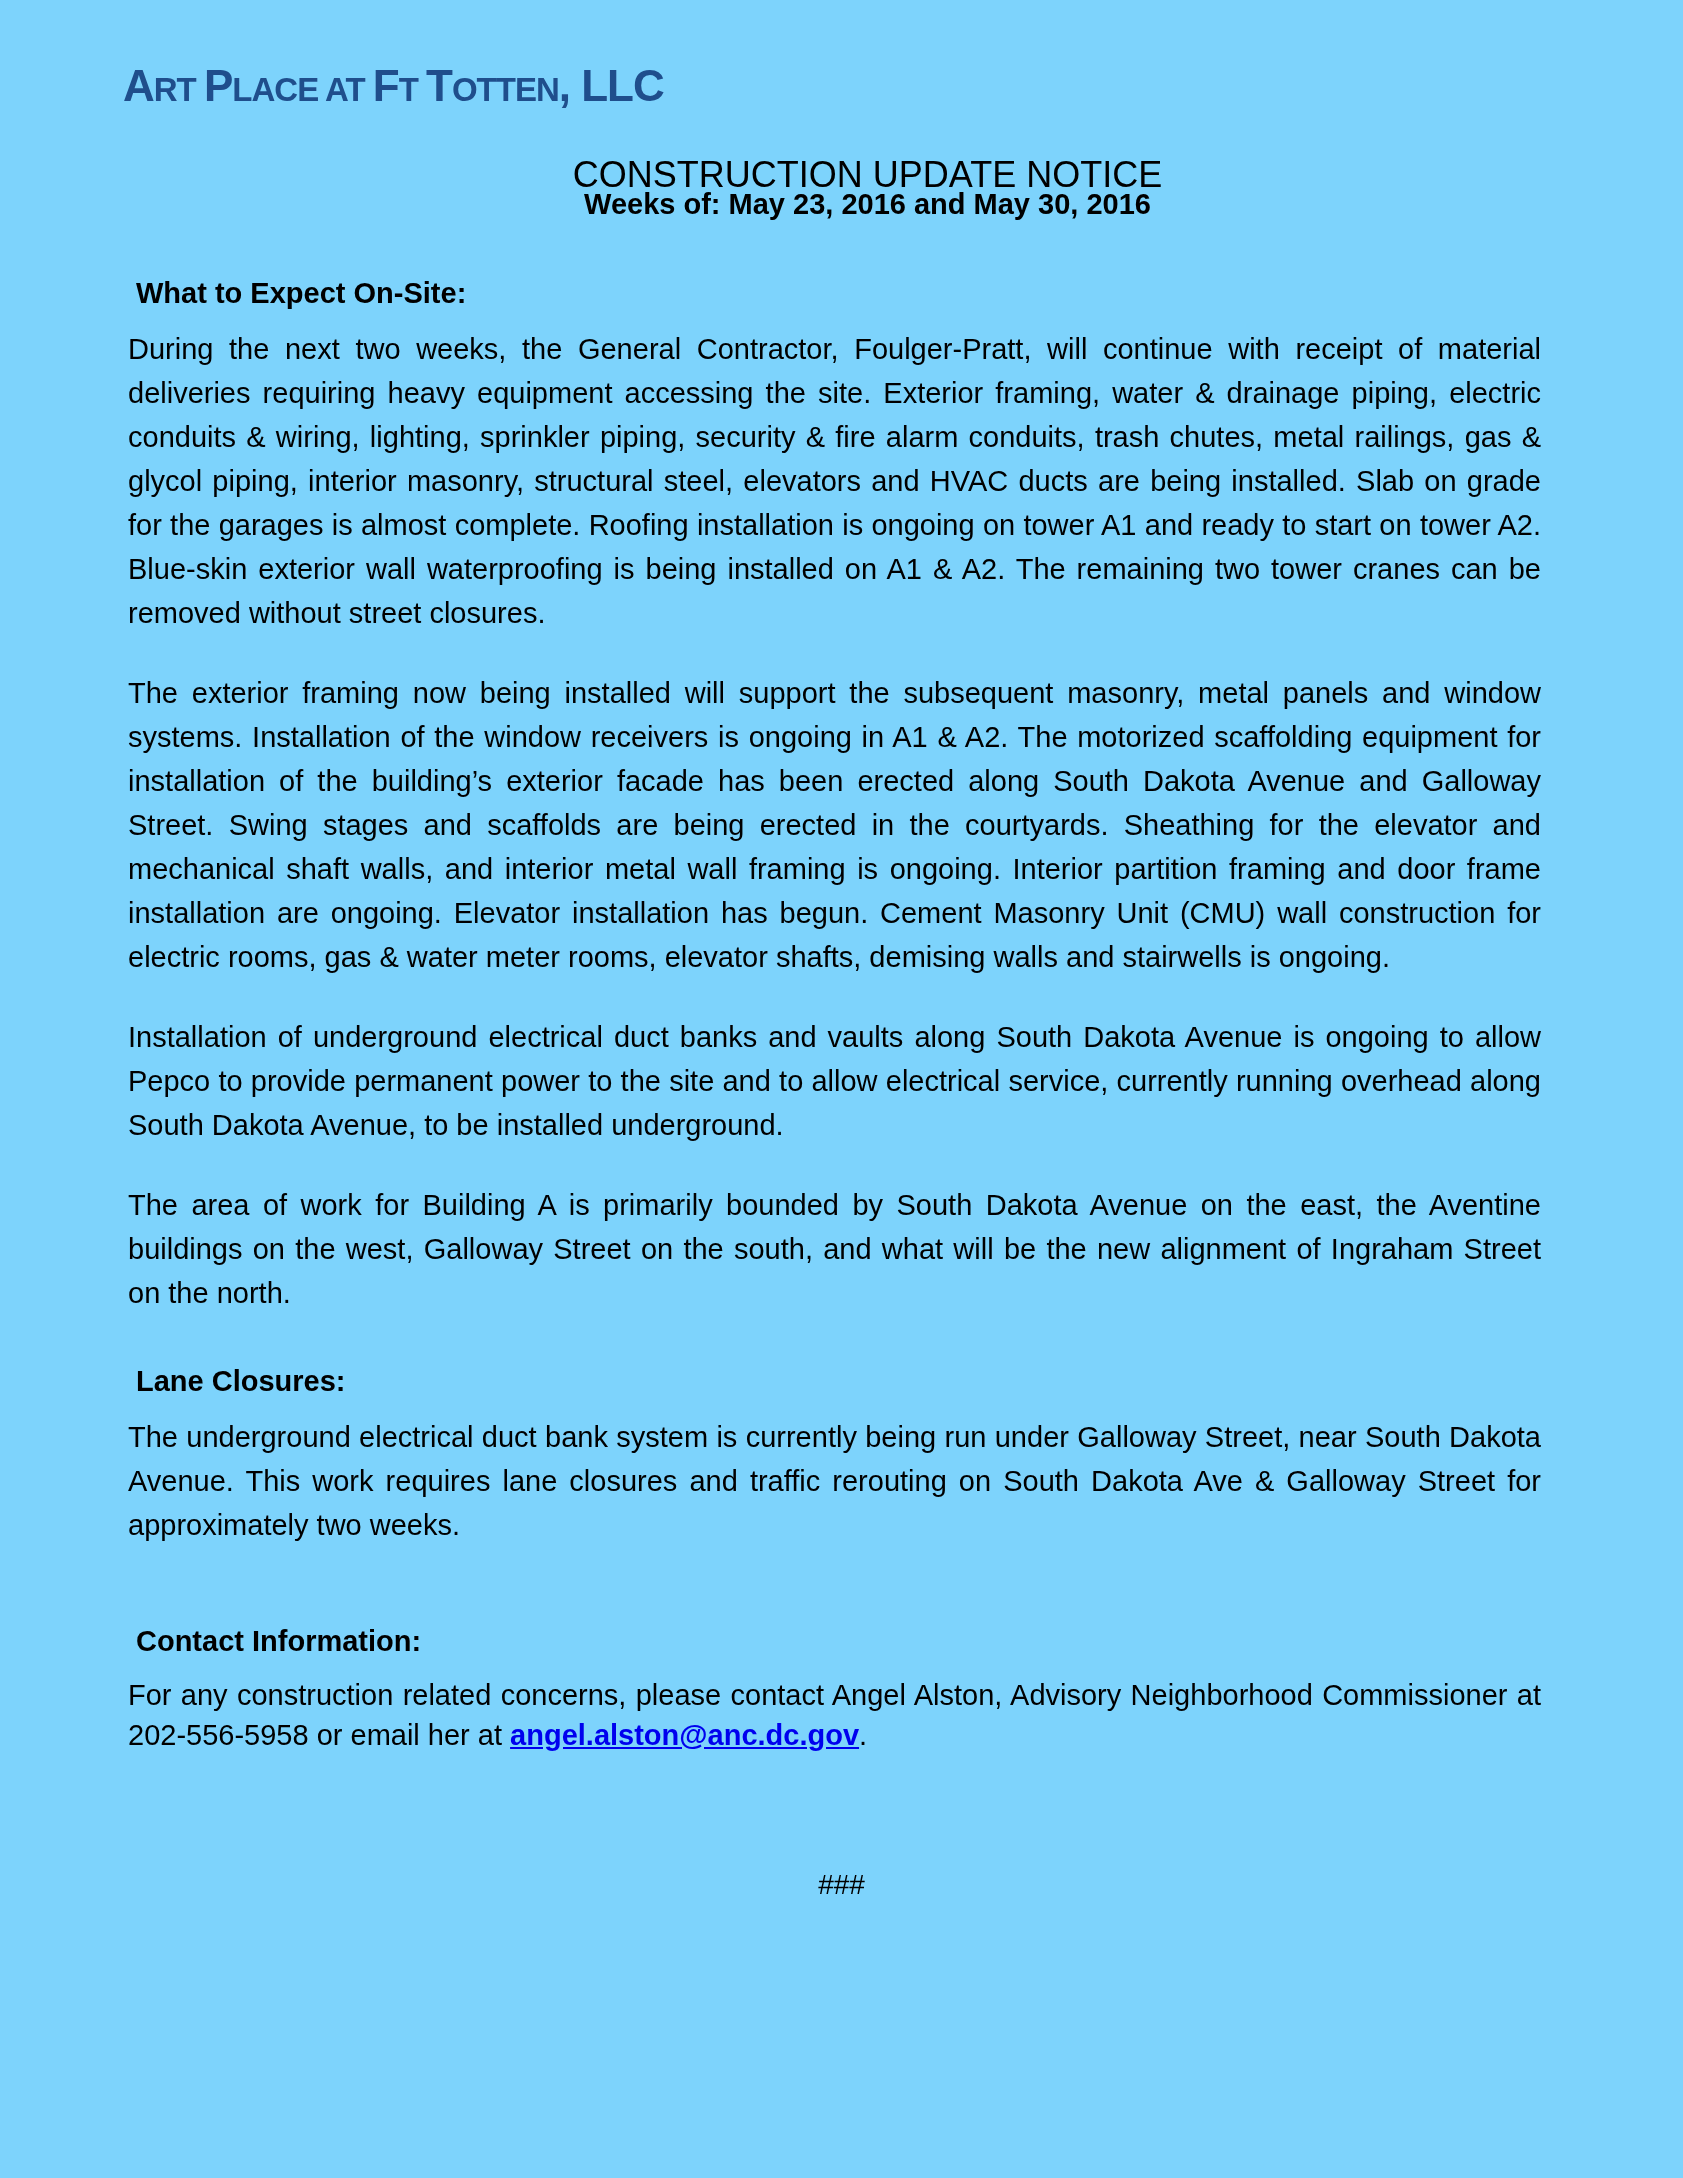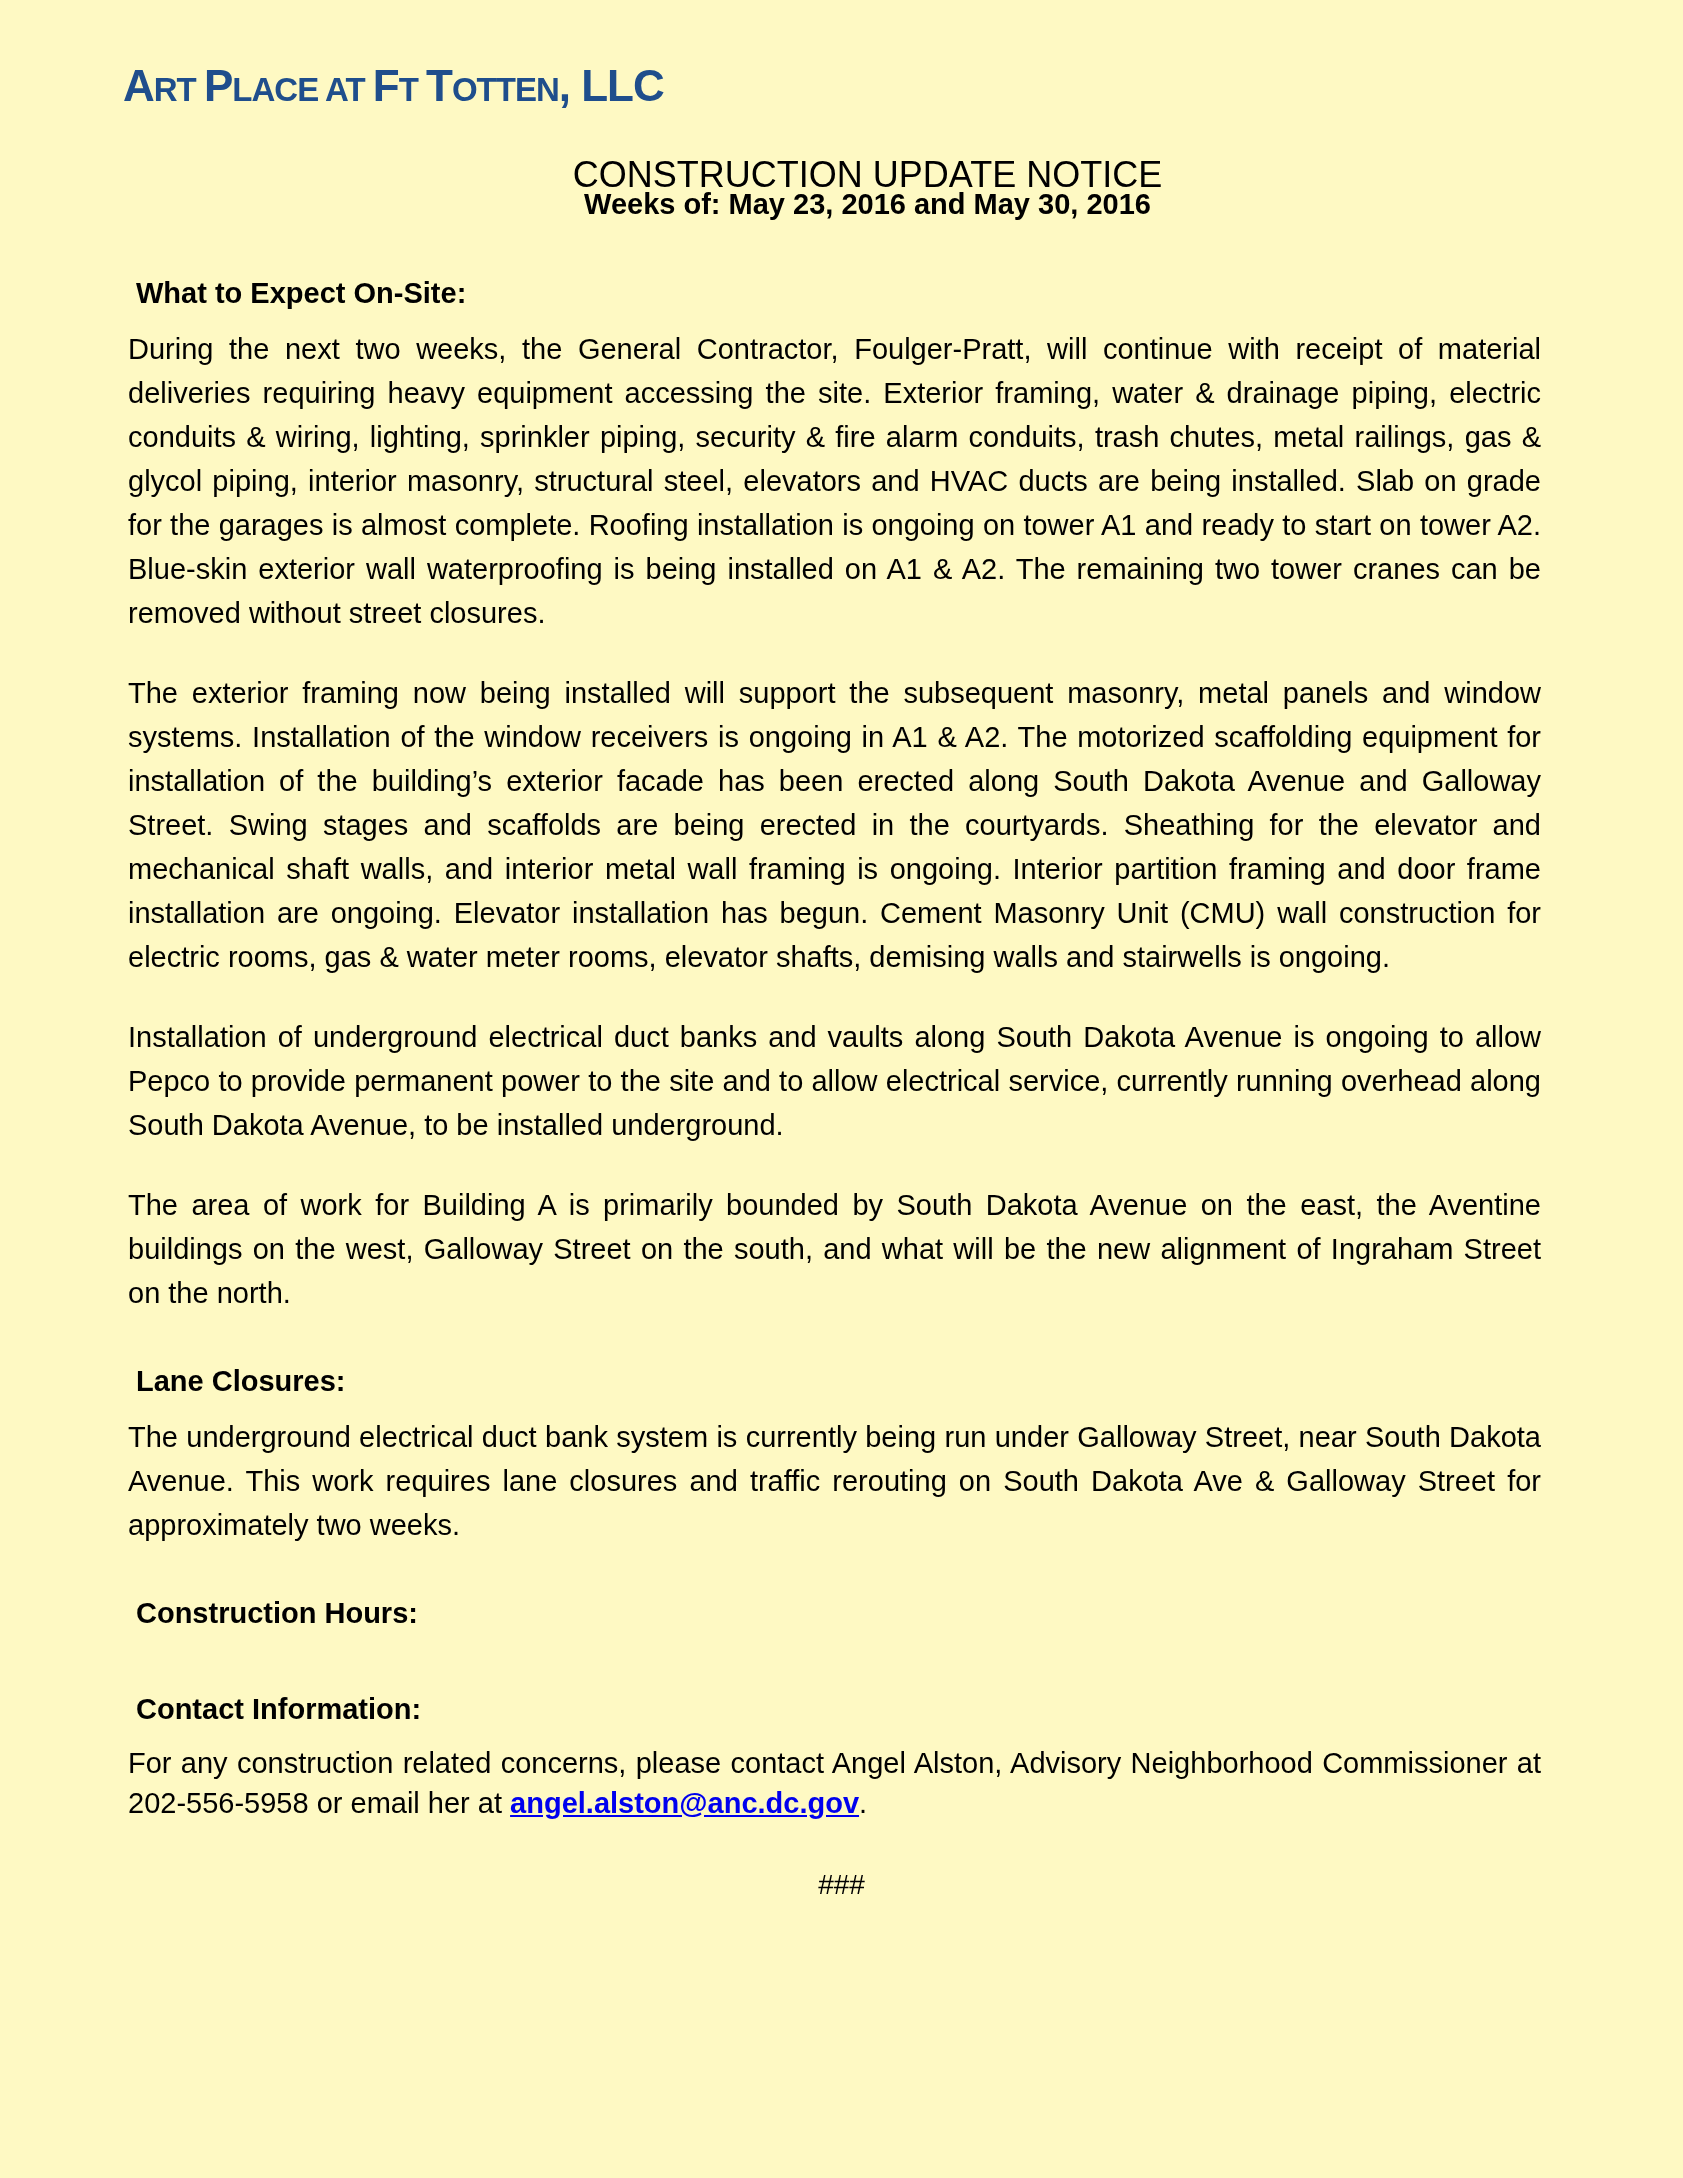--- a/index.html
+++ b/index.html
@@ -1,17 +1,17 @@
 <!DOCTYPE html>
 <html><head>
 <meta charset="utf-8">
 <style>
   html, body { margin:0; padding:0; background:#ffffff; }
   body { width:1683px; height:2178px; position:relative; overflow:hidden; }
-  .page { position:absolute; left:0; top:0; width:1683px; height:2178px; background:#fef9c3; }
+  .page { position:absolute; left:0; top:0; width:1683px; height:2178px; background:#7dd3fc; }
   .company {
     position:absolute; left:123px; top:61px;
     font-family:"Liberation Sans", sans-serif; font-weight:bold;
     color:#1f4e8c; font-size:44px; letter-spacing:-1px; white-space:nowrap;
   }
   .company .sc { font-size:33px; }
   .center { position:absolute; left:0; width:1683px; text-align:center;
     font-family:"Liberation Sans", sans-serif; color:#000;padding-left:26px; }
   .notice-title { top:154px; font-size:36px; }
   .notice-weeks { top:188px; font-size:29px; font-weight:bold; }
@@ -42,21 +42,20 @@
     <div class="gap"></div>
     <p class="p">Installation of underground electrical duct banks and vaults along South Dakota Avenue is ongoing to allow Pepco to provide permanent power to the site and to allow electrical service, currently running overhead along South Dakota Avenue, to be installed underground.</p>
     <div class="gap"></div>
     <p class="p">The area of work for Building A is primarily bounded by South Dakota Avenue on the east, the Aventine buildings on the west, Galloway Street on the south, and what will be the new alignment of Ingraham Street on the north.</p>
     <div class="gap"></div>
 
     <p class="h">Lane Closures:</p>
     <p class="p">The underground electrical duct bank system is currently being run under Galloway Street, near South Dakota Avenue.  This work requires lane closures and traffic rerouting on South Dakota Ave &amp; Galloway Street for approximately two weeks.</p>
     <div class="gap"></div>
 
-    <p class="h">Construction Hours:</p>
     <div class="gap"></div>
 
     <p class="h">Contact Information:</p>
     <p class="p" style="line-height:40px"><span>For any construction related concerns, please contact Angel Alston, Advisory Neighborhood Commissioner at 202-556-5958 or email her at </span><a class="email" href="mailto:angel.alston@anc.dc.gov">angel.alston@anc.dc.gov</a><span>.</span></p>
   </div>
 
   <div class="end">###</div>
 </div>
 
 

